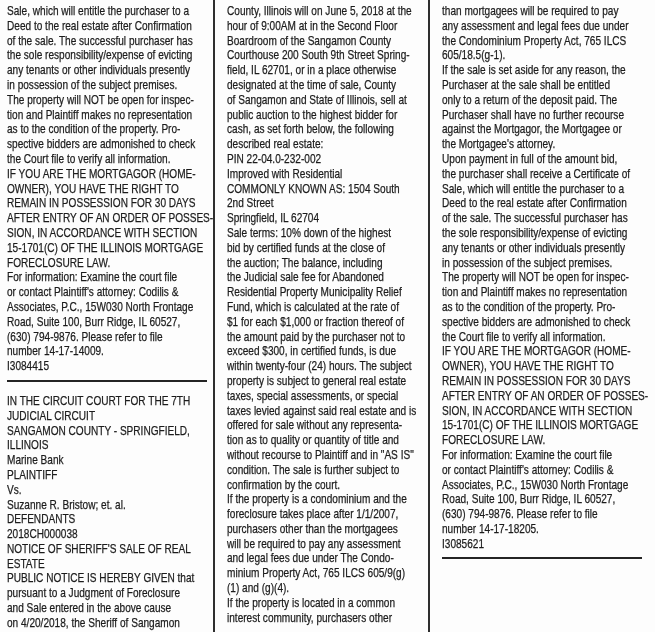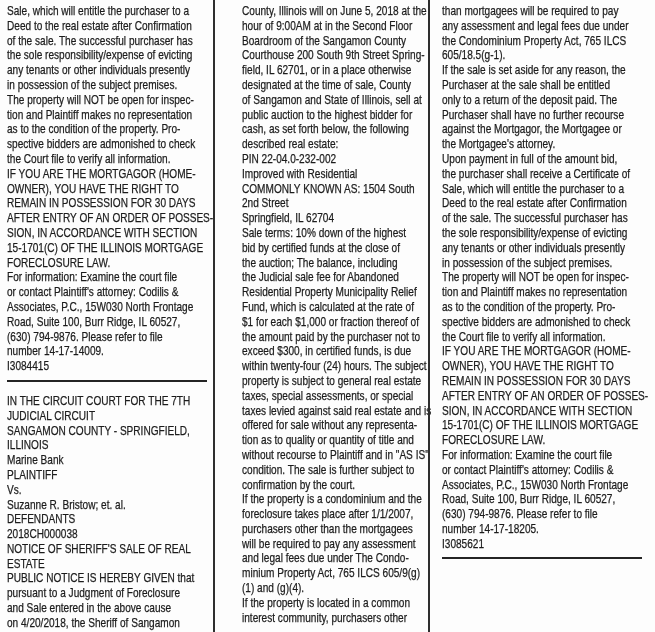--- a/index.html
+++ b/index.html
@@ -25,21 +25,21 @@
   .col-inner {
     width: 262px;
     transform: scaleX(0.8);
     transform-origin: 0 0;
     font-size: 12.6px;
     line-height: 14.8px;
     color: #1c1c1c;
     -webkit-text-stroke: 0.25px #1c1c1c;
   }
   .col-1 { left: 7px; }
-  .col-2 { left: 227px; margin-left: 15px; }
+  .col-2 { left: 227px; }
   .col-3 { left: 442px; }
   .line {
     white-space: nowrap;
     height: 14.8px;
   }
   .rule {
     width: 250px;
     height: 0;
     border-top: 2px solid #242424;
     margin: 6px 0 12px 0;

